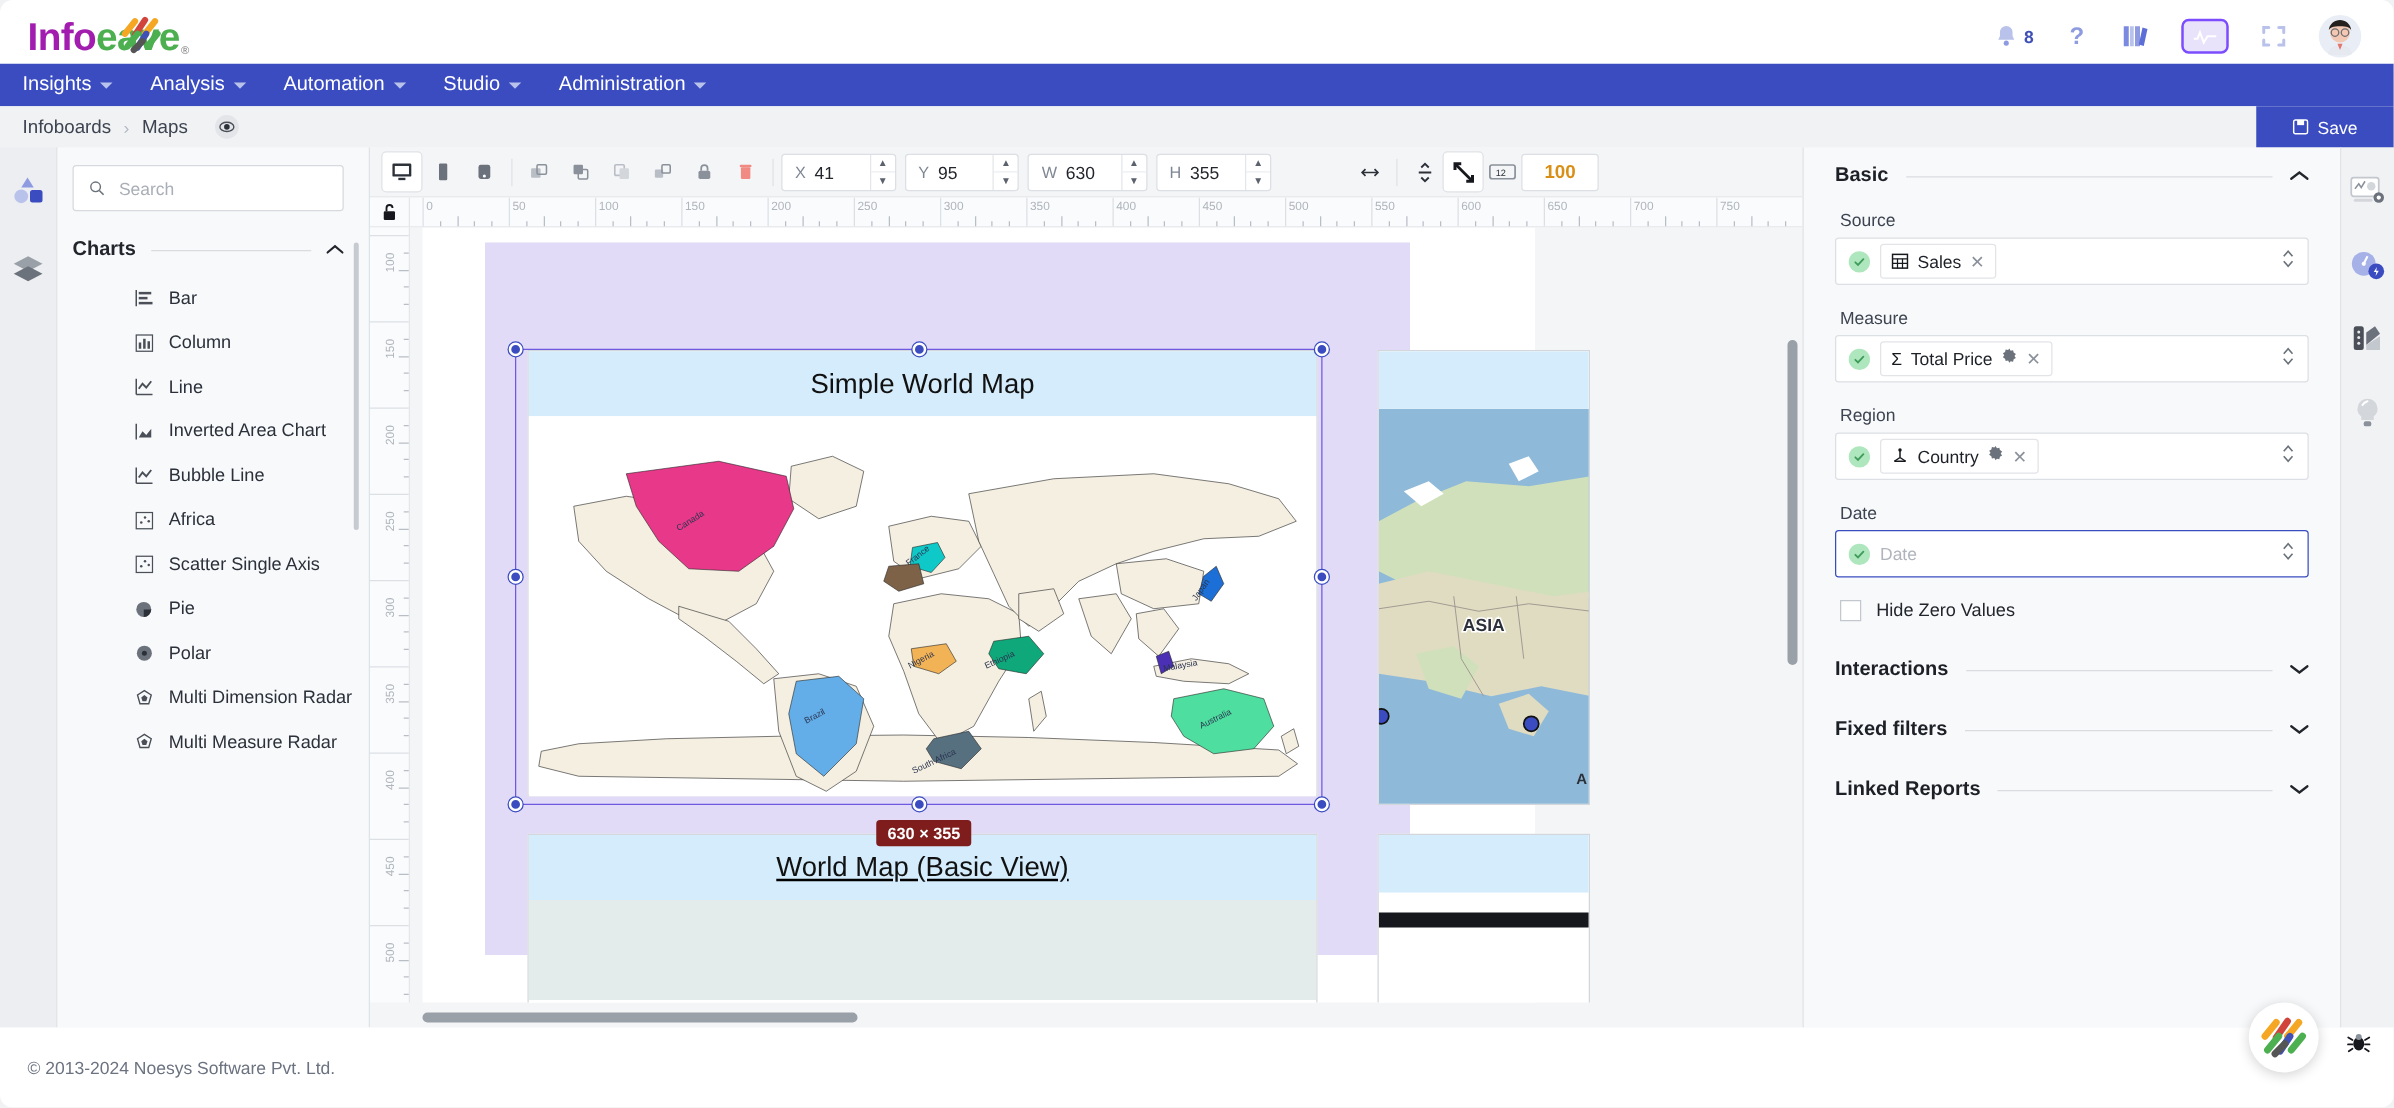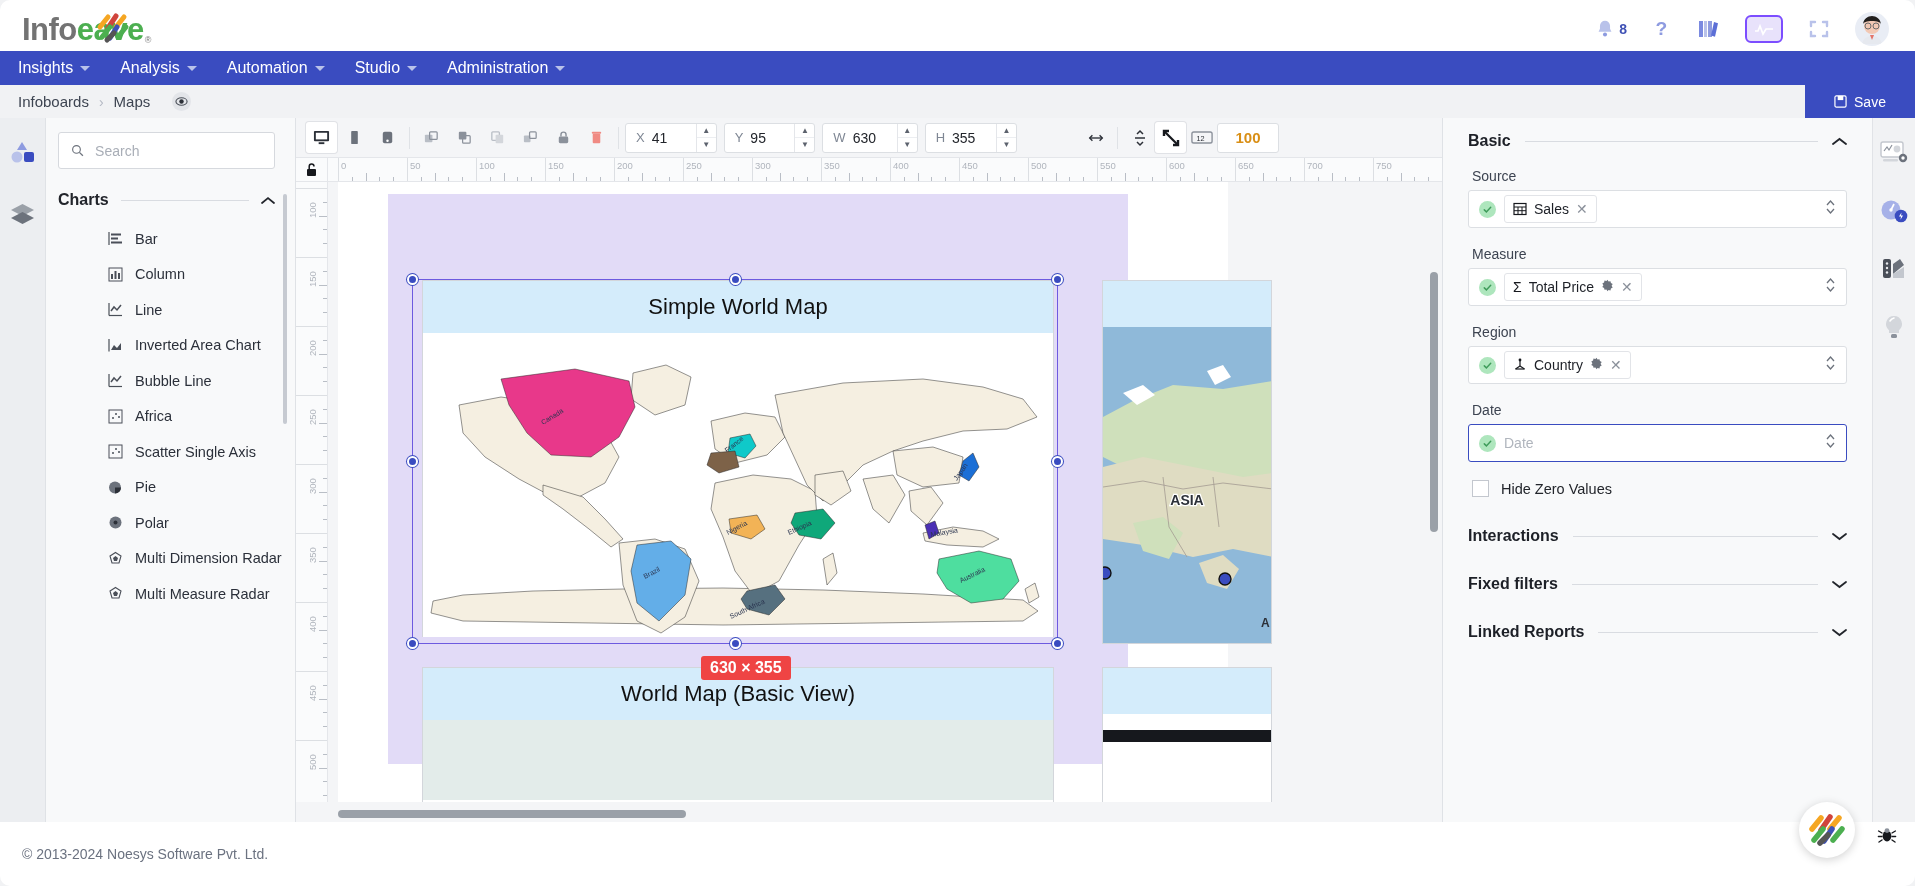--- a/index.html
+++ b/index.html
@@ -20,21 +20,21 @@
     position: absolute; left: 0; top: 0; width: 1915px; height: 58px;
     background: #ffffff;
     border-top-left-radius: 10px; border-top-right-radius: 10px;
     display: flex; align-items: center;
   }
   .logo { margin-left: 22px; display: flex; align-items: flex-end; position: relative; }
   .logo-text {
     font-size: 31px; font-weight: bold; letter-spacing: -0.5px;
     line-height: 1;
   }
-  .logo-info { color: #737373; }
+  .logo-info { color: #a21caf; }
   .logo-eave { color: #4caf50; }
   .logo-mark {
     position: absolute; left: 73px; top: -3px; width: 36px; height: 34px;
   }
   .logo-reg { font-size: 9px; color: #777; margin-left: 1px; vertical-align: top; }
 
   .top-icons {
     margin-left: auto; margin-right: 26px;
     display: flex; align-items: center; gap: 24px;
   }
@@ -206,28 +206,28 @@
 
   .sel-frame {
     position: absolute; left: 84px; top: 97px; width: 646px; height: 365px;
     border: 1.5px solid #6d5ae0; pointer-events: none;
   }
   .handle {
     position: absolute; width: 11px; height: 11px; border-radius: 50%;
     background: #3a4cc0; border: 2px solid #fff; box-shadow: 0 0 0 1px #3a4cc0;
   }
   .size-badge {
-    position: absolute; background: #ef4444; color: #fff; font-size: 16px;
+    position: absolute; background: #7f1d1d; color: #fff; font-size: 13px;
     font-weight: bold; padding: 3px 9px; border-radius: 3px; white-space: nowrap;
   }
 
   
   .w2 {
     position: absolute; left: 84px; top: 485px; width: 632px; height: 140px;
-    background: #fff; border: 1px solid #d3d6db;
+    background: #fff; border: 1px solid #d3d6db; text-decoration: underline;
   }
   
   .w3 {
     position: absolute; left: 764px; top: 98px; width: 170px; height: 364px;
     background: #fff; border: 1px solid #d3d6db; overflow: hidden;
   }
   .w4 {
     position: absolute; left: 764px; top: 485px; width: 170px; height: 140px;
     background: #fff; border: 1px solid #d3d6db; overflow: hidden;
   }

